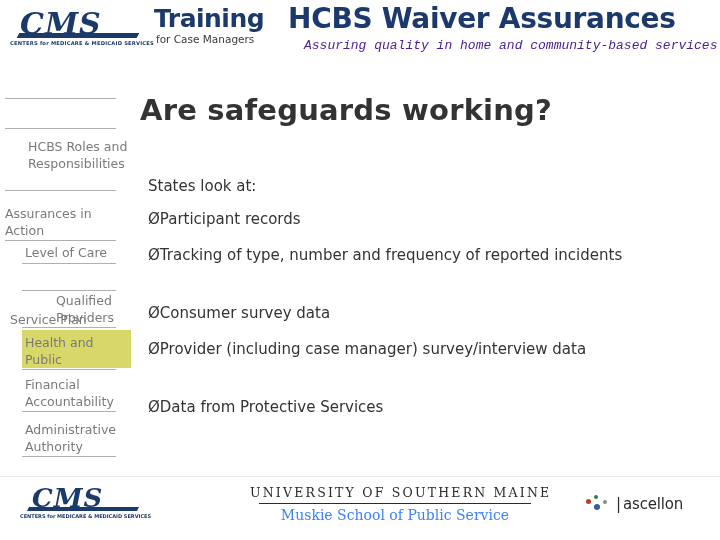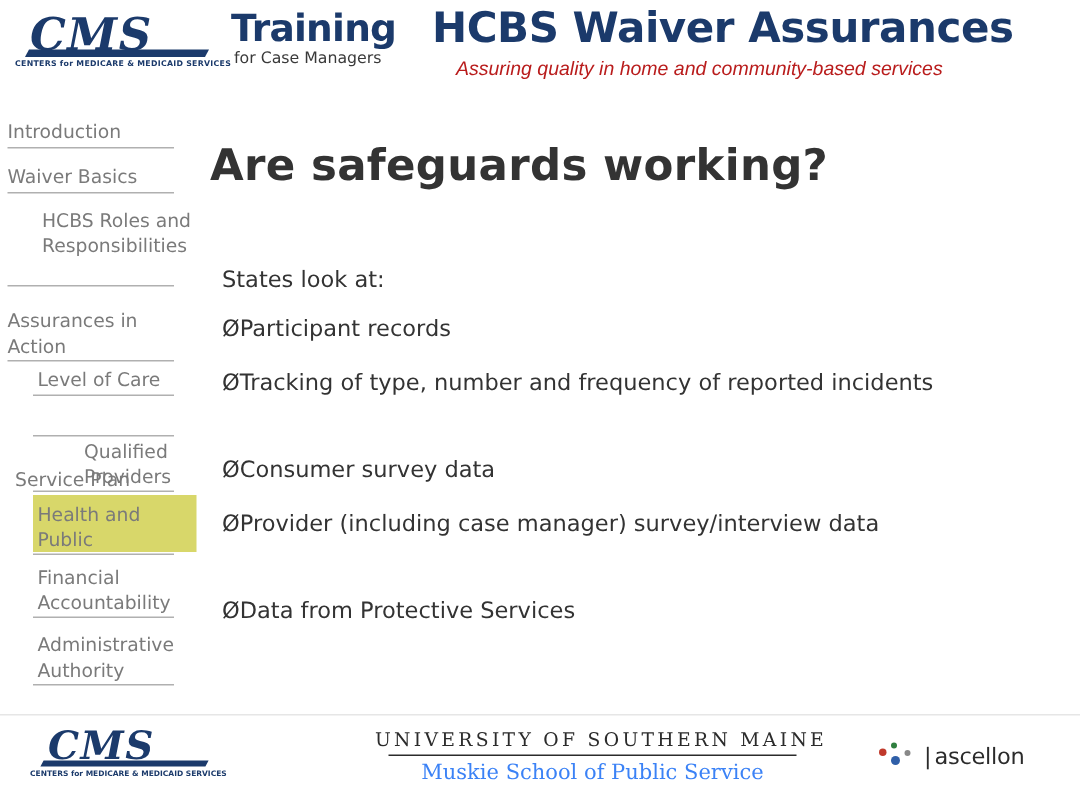--- a/index.html
+++ b/index.html
@@ -109,24 +109,24 @@
     font-size: 28px;
     font-weight: bold;
     color: #1b3a6b;
     letter-spacing: -0.3px;
     white-space: nowrap;
   }
   .hcbs-sub {
     position: absolute;
     left: 16px;
     top: 38px;
-    font-family: Liberation Sans, sans-serif;
+    font-family: Liberation Mono, monospace;
     font-size: 13px;
     font-style: italic;
-    color: #b91c1c;
+    color: #4c1d95;
     white-space: nowrap;
   }
 
   
   .sidebar {
     position: absolute;
     left: 0;
     top: 64px;
     width: 131px;
     height: 412px;
@@ -321,28 +321,22 @@
     <div class="header-right">
       <div class="hcbs-title">HCBS Waiver Assurances</div>
       <div class="hcbs-sub">Assuring quality in home and community-based services</div>
     </div>
   </div>
 
   <div class="sidebar">
 
     <div class="nav-highlight" style="left:22px; top:266px; width:109px; height:38px;"></div>
 
-    <div class="nav-item" style="left:5px; top:16px; width:122px;">
-      <span class="nav-label">Introduction</span>
-    </div>
     <div class="nav-underline" style="left:5px; top:34px; width:111px;"></div>
 
-    <div class="nav-item" style="left:5px; top:46px; width:122px;">
-      <span class="nav-label">Waiver Basics</span>
-    </div>
     <div class="nav-underline" style="left:5px; top:64px; width:111px;"></div>
 
     <div class="nav-item" style="left:5px; top:75px; width:118px;margin-left:23px;">
       <span class="nav-label">HCBS Roles and Responsibilities</span>
     </div>
     <div class="nav-underline" style="left:5px; top:126px; width:111px;"></div>
 
     <div class="nav-item" style="left:5px; top:142px; width:112px;">
       <span class="nav-label">Assurances in Action</span>
     </div>

